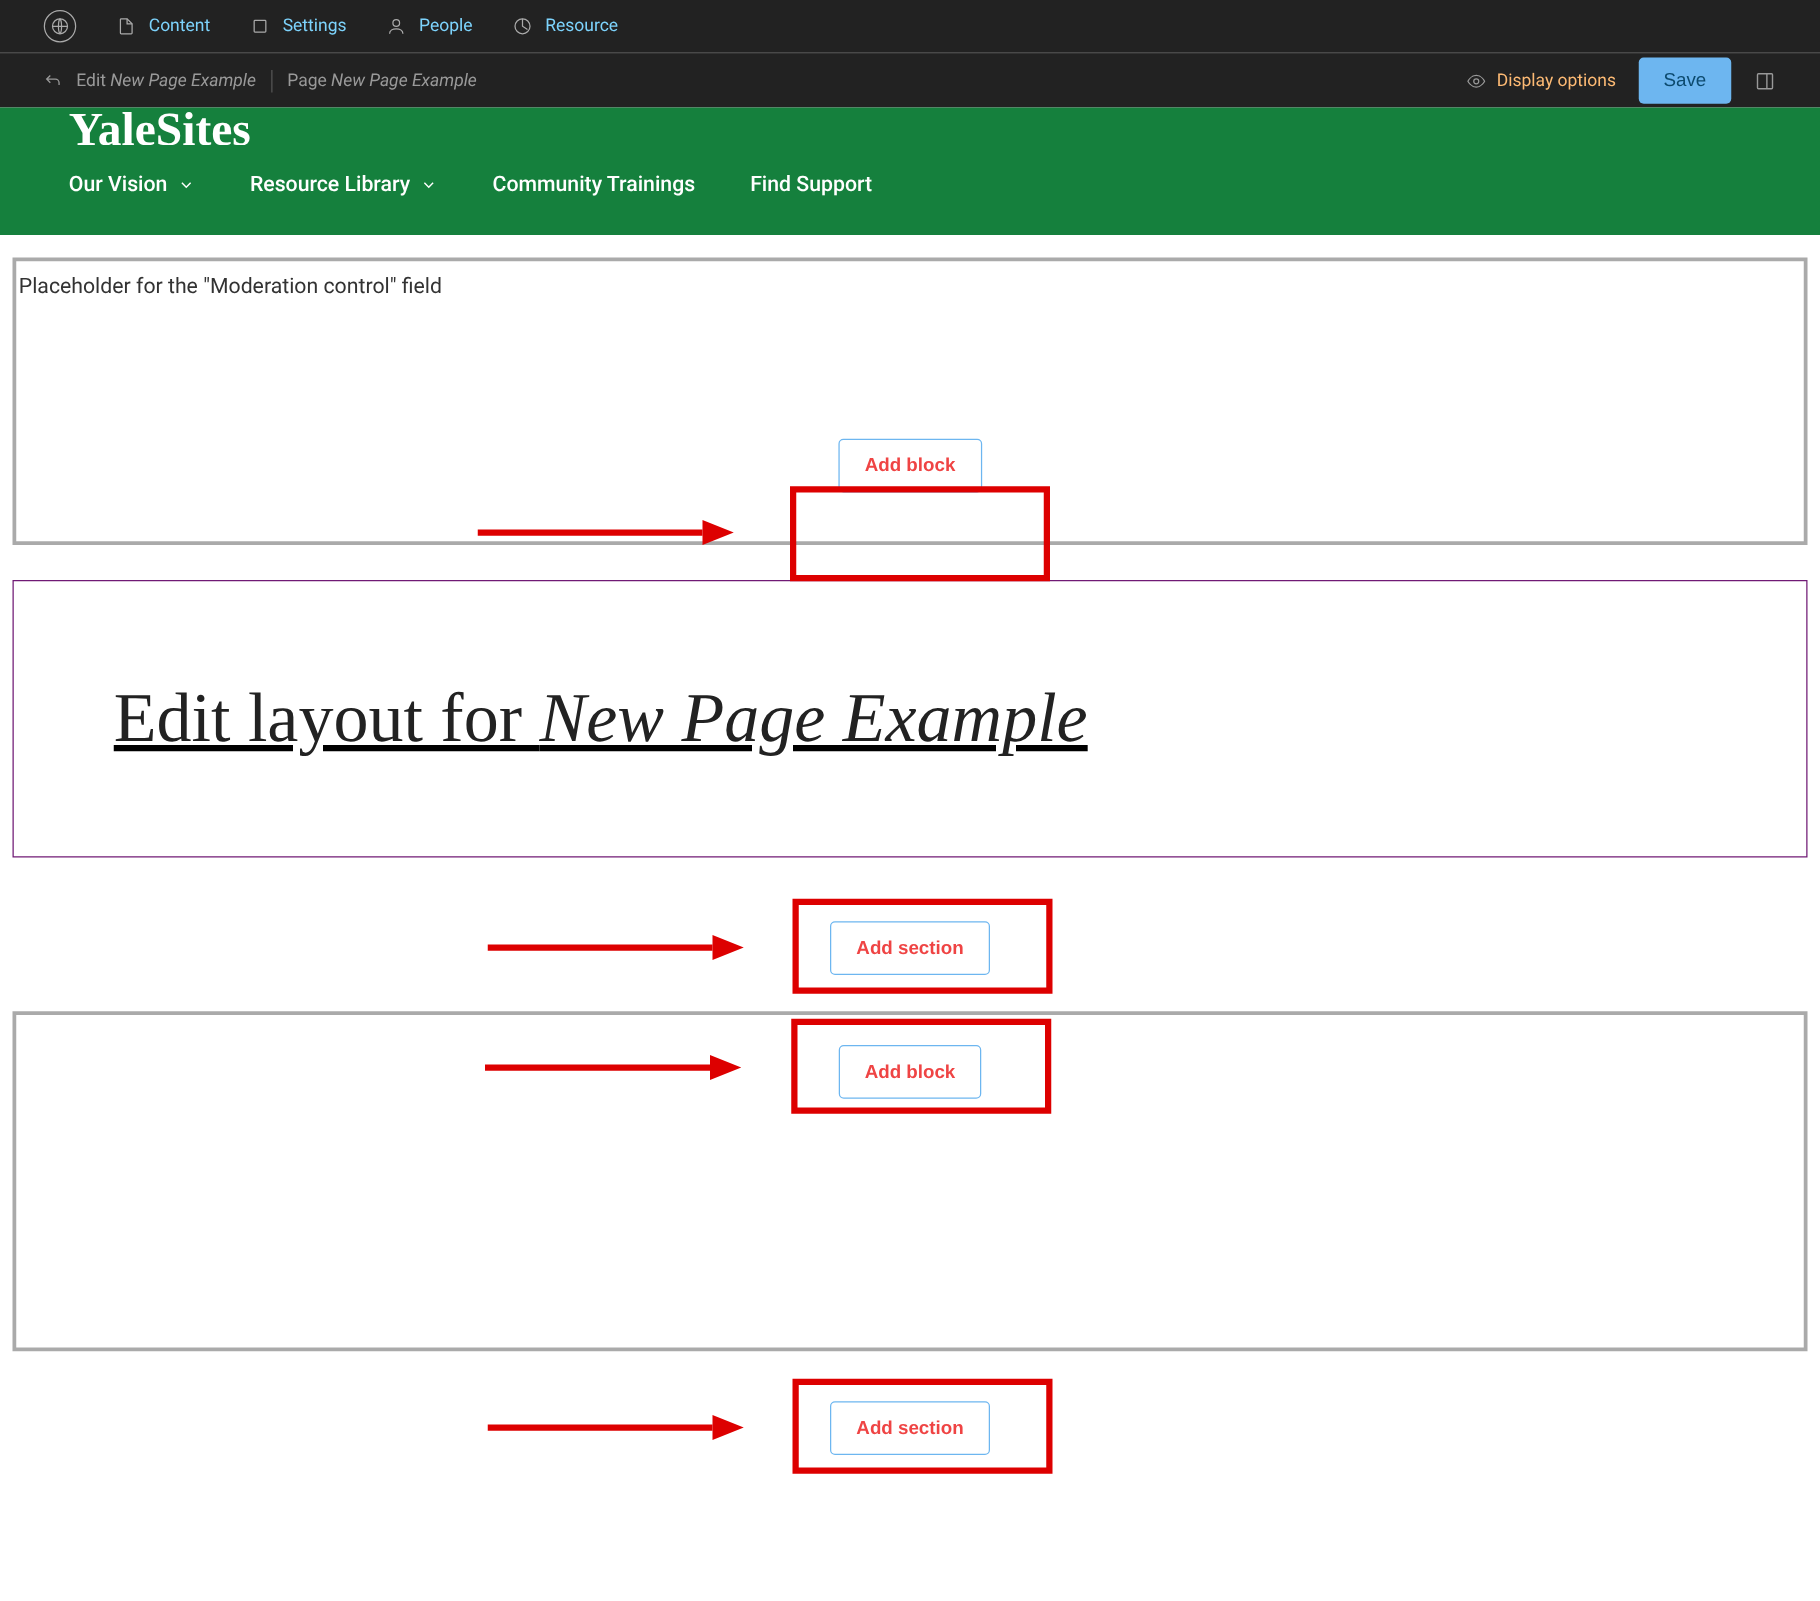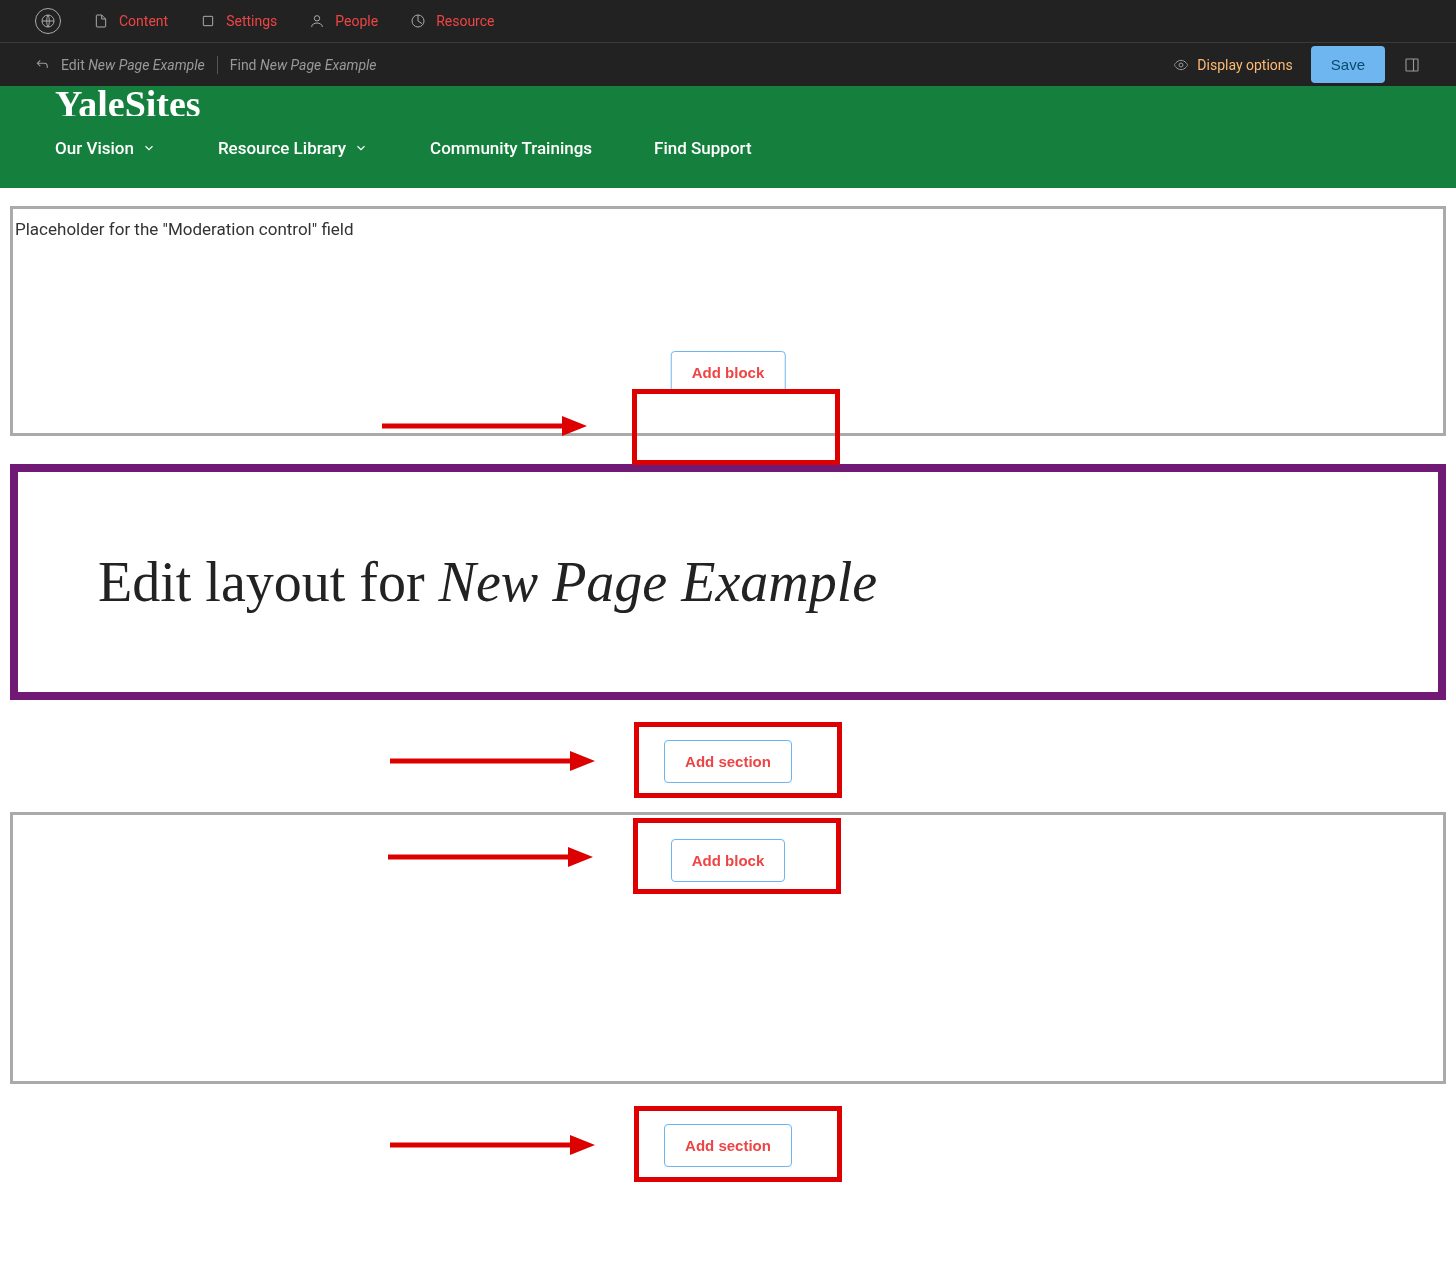--- a/index.html
+++ b/index.html
@@ -1,41 +1,41 @@
 <!DOCTYPE html>
 <html><head>
   <meta charset="utf-8">
   <style>
     * { margin: 0; padding: 0; box-sizing: border-box; }
     body { font-family: -apple-system, BlinkMacSystemFont, "Segoe UI", Roboto, sans-serif; background: #fff; width: 1456px; }
     
     .top-bar { background: #222222; height: 42px; display: flex; align-items: center; padding: 0 35px; gap: 32px; }
-    .top-bar-item { display: flex; align-items: center; gap: 10px; color: #ef4444; font-size: 14px; cursor: pointer; }
+    .top-bar-item { display: flex; align-items: center; gap: 10px; color: #7dd3fc; font-size: 14px; cursor: pointer; }
     .logo-circle { width: 26px; height: 26px; border: 1.5px solid #aaa; border-radius: 50%; display: flex; align-items: center; justify-content: center; }
     .icon-sm { width: 16px; height: 16px; }
     
     .sub-bar { background: #222222; height: 44px; display: flex; align-items: center; justify-content: space-between; padding: 0 35px; border-top: 1px solid #3a3a3a; }
     .sub-bar-left { display: flex; align-items: center; gap: 12px; color: #999; font-size: 14px; }
     .sub-bar-left .divider { width: 1px; height: 18px; background: #555; }
     .sub-bar-right { display: flex; align-items: center; gap: 18px; }
     .display-options { display: flex; align-items: center; gap: 8px; color: #fdba74; font-size: 14px; cursor: pointer; }
     .save-btn { background: #6db6f0; color: #0c4a6e; border: none; padding: 10px 20px; border-radius: 4px; font-size: 15px; font-weight: 500; cursor: pointer; }
     .panel-icon { color: #999; cursor: pointer; }
     
     .site-header { background: #15803d; padding: 8px 55px 30px; color: #fff; }
     .site-title { font-family: Georgia, serif; font-size: 38px; font-weight: 600; margin-bottom: 22px; margin-top: -12px; overflow: hidden; height: 34px; }
-    .site-nav { display: flex; gap: 62px; }
+    .site-nav { display: flex; gap: 44px; }
     .site-nav-item { display: flex; align-items: center; gap: 8px; color: #fff; font-size: 17px; font-weight: 500; cursor: pointer; }
     
     .content-area { padding: 18px 10px 30px; }
     .bordered-section { border: 3px solid #aaa; position: relative; }
     .section-1 { height: 230px; padding: 10px 2px; margin-bottom: 28px; }
     .placeholder-text { font-size: 17px; color: #333; }
     
-    .title-section { border: 8px solid #701a75; padding: 78px 80px; margin-bottom: 22px; }
+    .title-section { border: 1px solid #701a75; padding: 78px 80px; margin-bottom: 33px; text-decoration: underline; }
     .title-section h1 { font-family: Georgia, "Times New Roman", serif; font-size: 56px; font-weight: 400; color: #222; }
     .title-section h1 em { font-style: italic; }
     
     .config-row { display: flex; align-items: center; gap: 6px; color: #888; font-size: 15px; margin-bottom: 4px; padding-left: 5px; }
     .config-row svg { width: 13px; height: 13px; }
     
     .section-3 { height: 272px; padding: 24px 0 0; margin-bottom: 22px; }
     
     .add-btn { background: #fff; border: 1px solid #6db6f0; color: #ef4444; padding: 12px 20px; border-radius: 4px; font-size: 15px; font-weight: 600; cursor: pointer; }
     .standalone-add-section { text-align: center; margin-bottom: 30px; text-decoration: underline; }
@@ -94,21 +94,21 @@
 <div class="sub-bar">
   <div class="sub-bar-left">
     <svg width="14" height="14" viewBox="0 0 24 24" fill="none" stroke="#999" stroke-width="1.8">
         <path d="M9 14l-5-5 5-5M4 9h12a5 5 0 015 5v3"></path>
       </svg>
     <span>
       <span>Edit </span><span class="italic">New Page Example</span>
     </span>
     <div class="divider"></div>
     <span>
-      <span>Find </span><span class="italic">New Page Example</span>
+      <span>Page </span><span class="italic">New Page Example</span>
     </span>
   </div>
   <div class="sub-bar-right">
     <div class="display-options">
       <svg width="16" height="16" viewBox="0 0 24 24" fill="none" stroke="#999" stroke-width="1.5">
           <path d="M2 12s3.5-7 10-7 10 7 10 7-3.5 7-10 7-10-7-10-7z"></path>
           <circle cx="12" cy="12" r="3"></circle>
         </svg>
       <span>Display options</span>
     </div>

